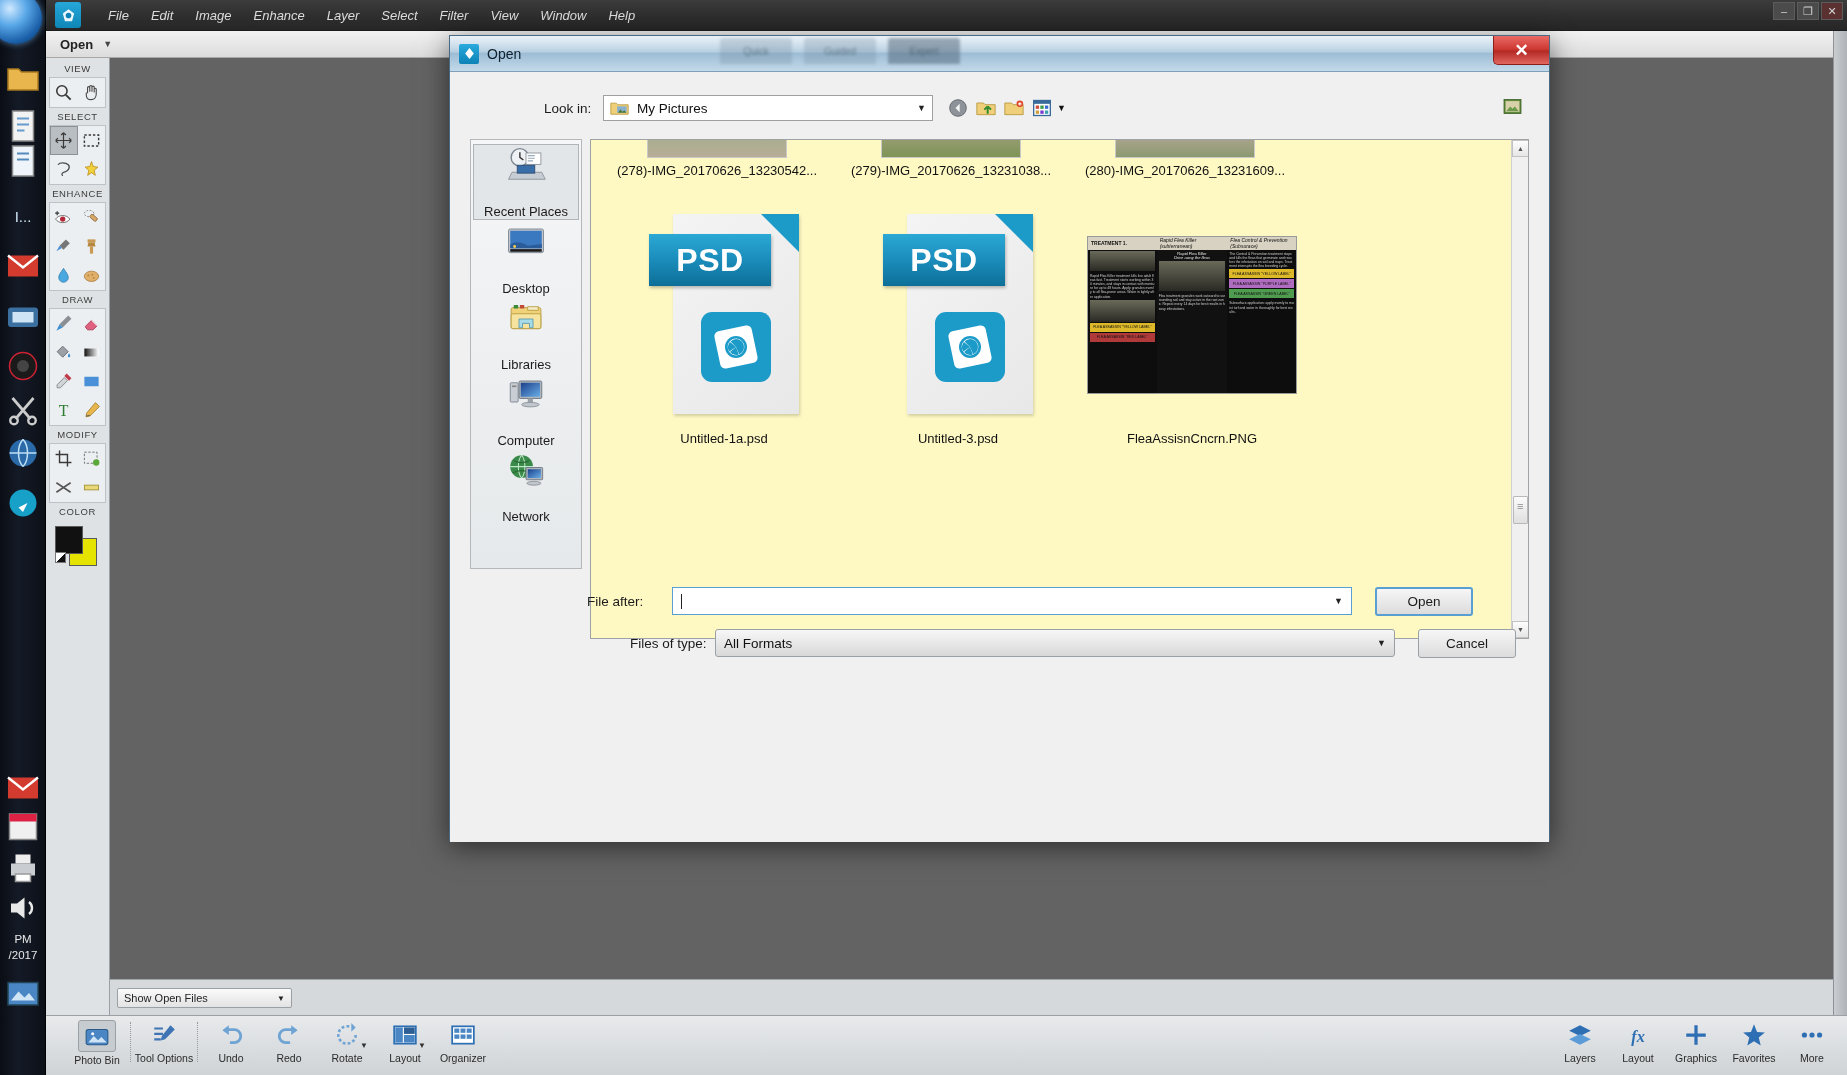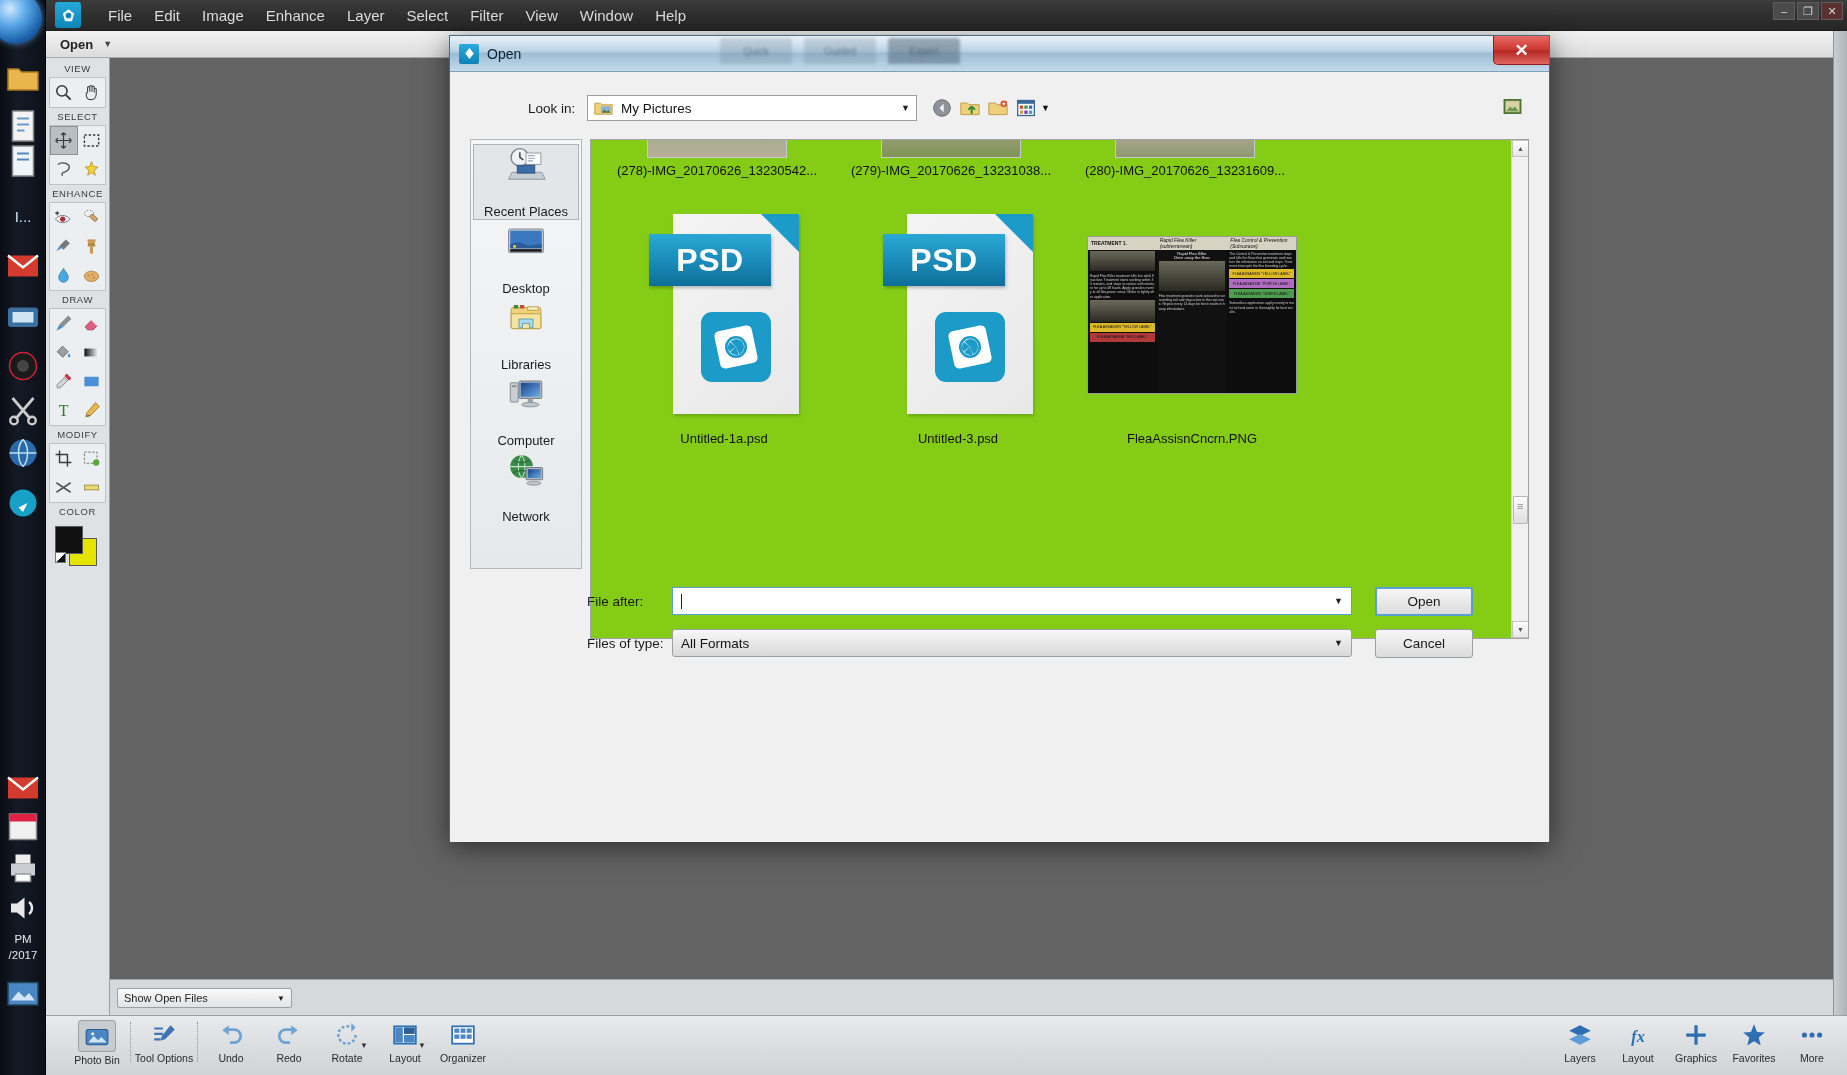--- a/index.html
+++ b/index.html
@@ -46,21 +46,21 @@
     border-bottom: 1px solid #1d1d1d;
     display: flex; align-items: center;
   }
   .app-logo {
     width: 26px; height: 26px; margin-left: 9px; border-radius: 3px;
     background: linear-gradient(to bottom, #25a8d8, #0f86b8);
     display: flex; align-items: center; justify-content: center;
   }
   .app-logo svg { width: 17px; height: 17px; }
   .menu-item {
-    color: #dcdcdc; font-size: 15px; padding: 4px 11px; cursor: default;
+    color: #dcdcdc; font-size: 13px; padding: 4px 11px; cursor: default; font-style: italic;
   }
   .win-ctrl-box {
     position: absolute; right: 4px; top: 2px; display: flex; gap: 2px;
   }
   .win-ctrl {
     width: 22px; height: 18px; color: #d2d2d2; font-size: 11px;
     display: flex; align-items: center; justify-content: center;
     background: #4b4b4b; border: 1px solid #5c5c5c;
   }
   .win-ctrl.close { background: #5a3030; }
@@ -186,21 +186,21 @@
     border: 1px solid #8d1f1b; border-top: none; border-right: none;
     border-radius: 0 0 0 5px;
     color: #fff; font-size: 17px; font-weight: bold;
     display: flex; align-items: center; justify-content: center; z-index: 3;
   }
 
   .dlg-body { position: relative; height: 770px; background: #f0f0f0; }
 
   
   .lookin-row {
-    position: absolute; left: 0; top: 20px; right: 0; height: 32px;
+    position: absolute; left: 16px; top: 20px; right: 0; height: 32px;
     display: flex; align-items: center;
   }
   .lookin-label { position: absolute; left: 78px; font-size: 13.5px; color: #1b1b1b; }
   .lookin-combo {
     position: absolute; left: 137px; width: 330px; height: 26px;
     background: #fff; border: 1px solid #a0a0a0;
     display: flex; align-items: center; padding: 0 6px;
   }
   .lookin-combo .fi { width: 19px; height: 16px; margin-right: 8px; }
   .lookin-combo .txt { font-size: 13.5px; color: #111; }
@@ -228,21 +228,21 @@
     margin: 0 2px;
   }
   .place.sel { background: #e3e6e8; border: 1px solid #b0b4b7; }
   .place .pg { height: 44px; display: flex; align-items: center; justify-content: center; }
   .place .pg svg { width: 42px; height: 42px; }
   .place .pl { font-size: 13px; color: #1b1b1b; }
 
   
   .filepane {
     position: absolute; left: 140px; top: 67px; right: 20px; height: 500px;
-    background: #84cc16; border: 1px solid #9fa3a6;
+    background: #fef9c3; border: 1px solid #9fa3a6;
     overflow: hidden;
   }
   .file-scrollport {
     position: absolute; left: 0; top: 0; right: 17px; bottom: 0;
     overflow: hidden;
   }
   .file-row {
     display: flex; align-items: flex-end;
   }
   .file-row.clipped {
@@ -1088,21 +1088,21 @@
       <div style="position:absolute; left:0; right:0; top:515px; height:80px;">
         <div style="position:relative; height:34px;">
           <div class="frm-label" style="left:137px; top:7px;">File after:</div>
           <div class="frm-field name">
             <span class="caret-bar"></span>
             <span></span>
             <span class="cv">▼</span>
           </div>
           <div class="dlg-btn primary" style="left:925px; top:0;">Open</div>
         </div>
-        <div style="position:relative; height:34px; margin-top:8px;">
+        <div style="position:relative; height:34px; margin-top:8px;margin-left:43px;">
           <div class="frm-label" style="left:137px; top:7px;">Files of type:</div>
           <div class="frm-field type">
             <span>All Formats</span>
             <span class="cv">▼</span>
           </div>
           <div class="dlg-btn" style="left:925px; top:0;">Cancel</div>
         </div>
       </div>
 
     </div>

